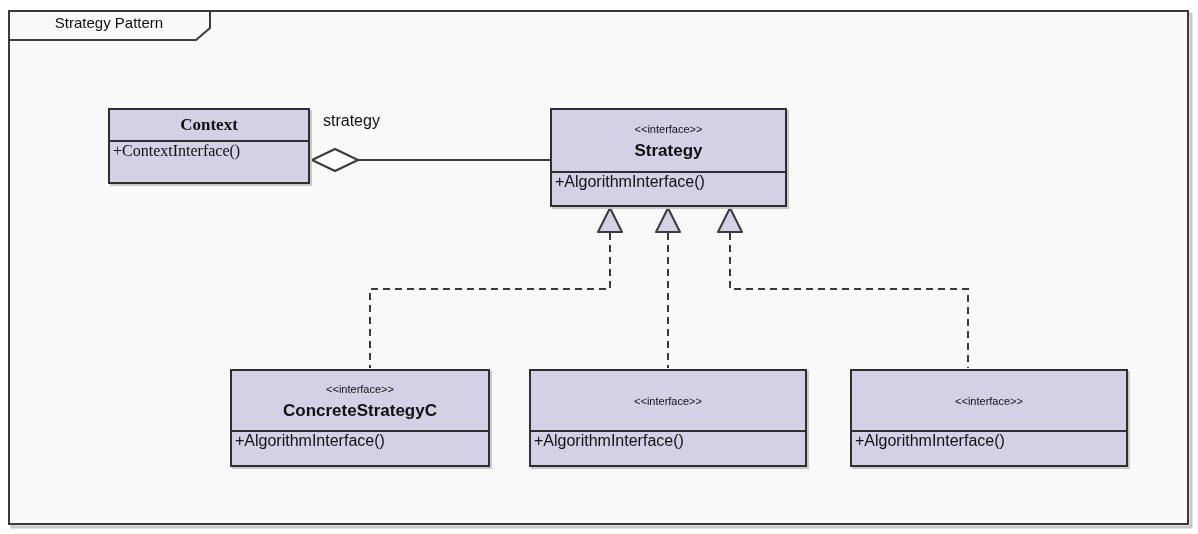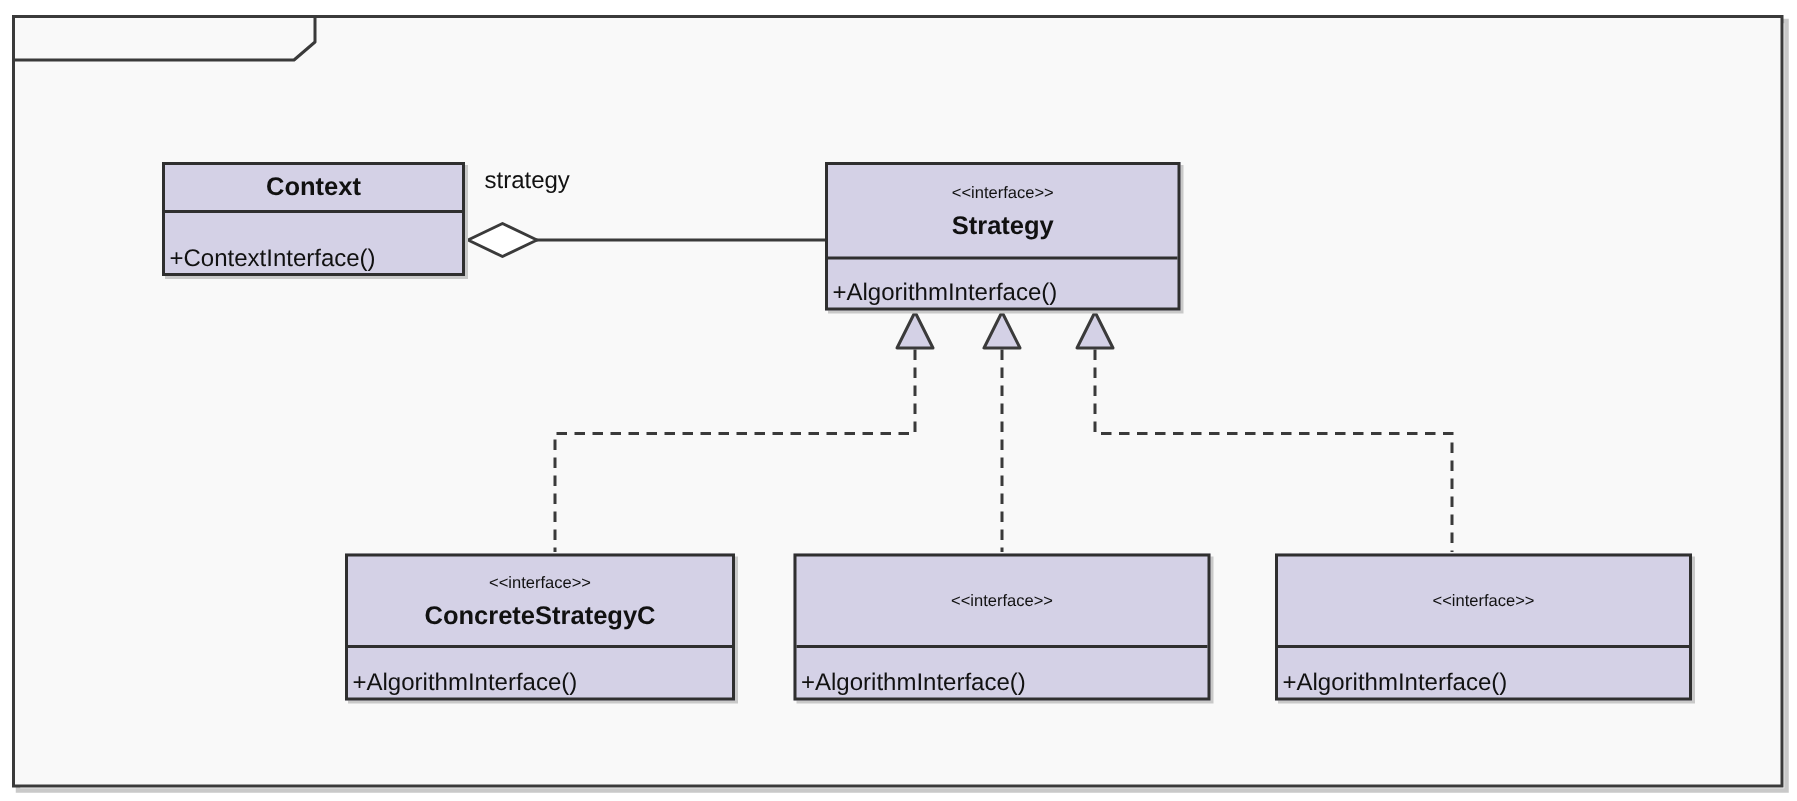--- a/index.html
+++ b/index.html
@@ -63,29 +63,29 @@
     line-height: 20px;
   }
   .class-name {
     font-size: 17px;
     font-weight: bold;
     line-height: 24px;
   }
   .uml-body {
     flex: 1 1 auto;
     display: flex;
-    align-items: flex-end;
+    align-items: flex-start;
   }
   .operation {
     font-size: 16px;
     padding-left: 3px;
     white-space: nowrap;
   }
   
-  #box-context   { left: 108px; top: 108px; width: 202px; height: 76px; }
+  #box-context   { left: 108px; top: 108px; width: 202px; height: 76px; font-family: Liberation Serif, serif; }
   #box-context .uml-header { height: 30px; }
   #box-strategy  { left: 550px; top: 108px; width: 237px; height: 99px; }
   #box-strategy .uml-header { height: 61px; }
   #box-concrete-a { left: 230px; top: 369px; width: 260px; height: 98px; }
   #box-concrete-b { left: 529px; top: 369px; width: 278px; height: 98px; }
   #box-concrete-c { left: 850px; top: 369px; width: 278px; height: 98px; }
   #box-concrete-a .uml-header,
   #box-concrete-b .uml-header,
   #box-concrete-c .uml-header { height: 59px; }
 </style>
@@ -107,20 +107,21 @@
 
     <path d="M 610 233 L 610 289 L 370 289 L 370 368" fill="none" stroke="#3a3a3a" stroke-width="2" stroke-dasharray="7,5"></path>
     <path d="M 668 233 L 668 368" fill="none" stroke="#3a3a3a" stroke-width="2" stroke-dasharray="7,5"></path>
     <path d="M 730 233 L 730 289 L 968 289 L 968 368" fill="none" stroke="#3a3a3a" stroke-width="2" stroke-dasharray="7,5"></path>
 
     <polygon points="610,208 598,232 622,232" fill="#d4d1e6" stroke="#3a3a3a" stroke-width="2" stroke-linejoin="round"></polygon>
     <polygon points="668,208 656,232 680,232" fill="#d4d1e6" stroke="#3a3a3a" stroke-width="2" stroke-linejoin="round"></polygon>
     <polygon points="730,208 718,232 742,232" fill="#d4d1e6" stroke="#3a3a3a" stroke-width="2" stroke-linejoin="round"></polygon>
   </svg>
 
+  <div class="label tab-label">Strategy Pattern</div>
 
   <div class="label assoc-label">strategy</div>
 
   <div class="uml-box" id="box-context">
     <div class="uml-header">
       <div class="class-name">Context</div>
     </div>
     <div class="uml-body">
       <div class="operation">+ContextInterface()</div>
     </div>

